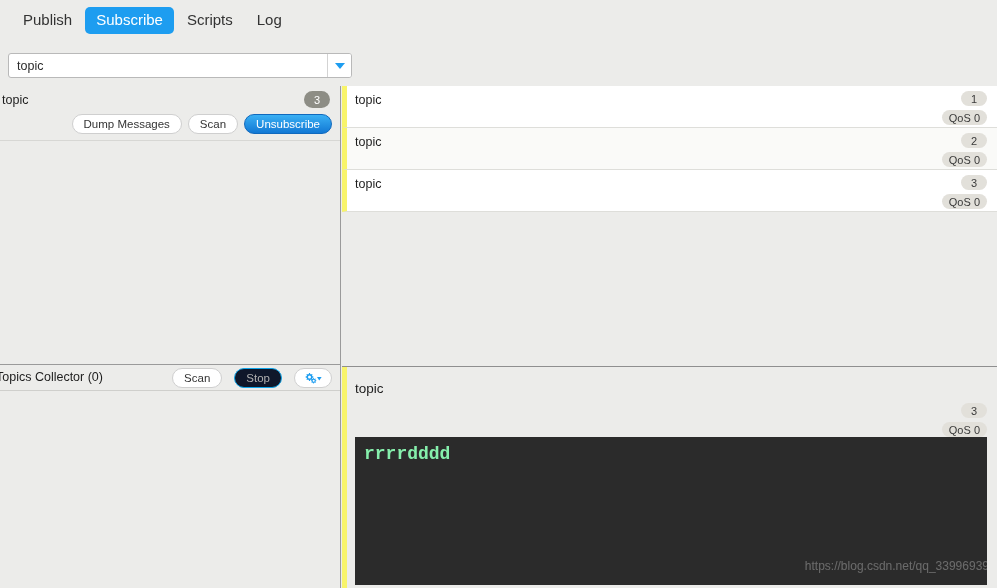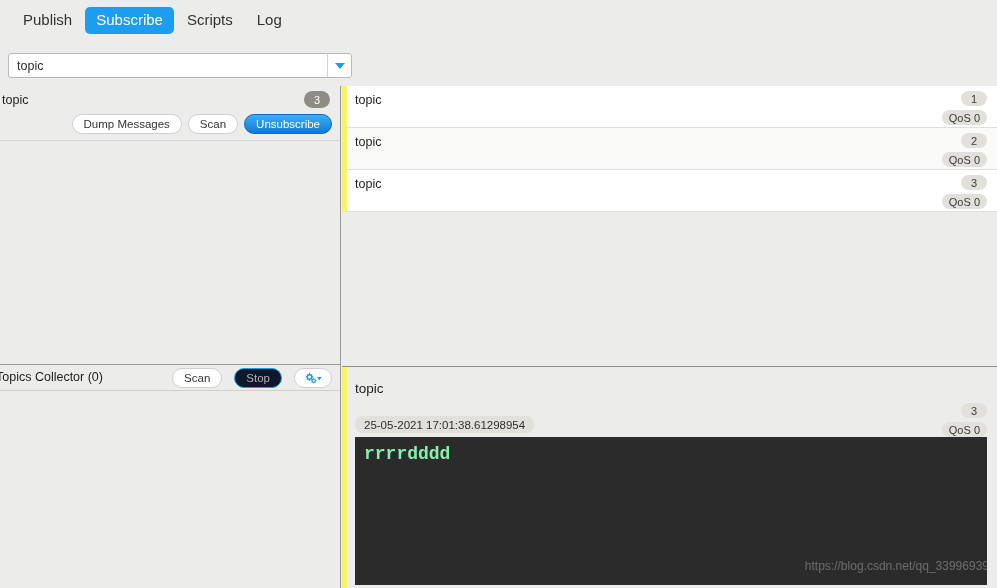--- a/index.html
+++ b/index.html
@@ -489,21 +489,20 @@
     </div>
 
     <div class="msg-list-filler"></div>
   </div>
 
   <div class="detail-panel">
     <div class="detail-inner">
       <div class="detail-topic">topic</div>
       <div class="detail-index">3</div>
       <div class="detail-qos">QoS 0</div>
-      <div class="detail-time">25-05-2021  17:01:38.61298954</div>
 
       <div class="payload-box">
         <div class="payload-text">rrrrdddd</div>
         <div class="watermark">https://blog.csdn.net/qq_33996939</div>
       </div>
     </div>
   </div>
 
 </div>
 

